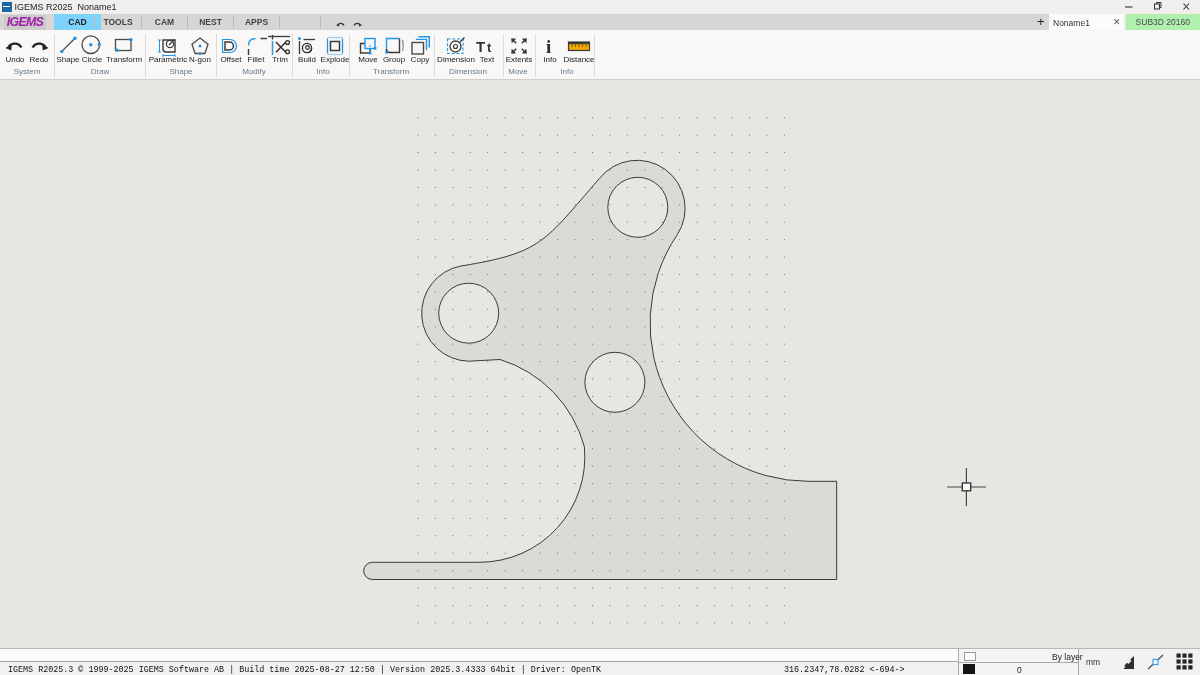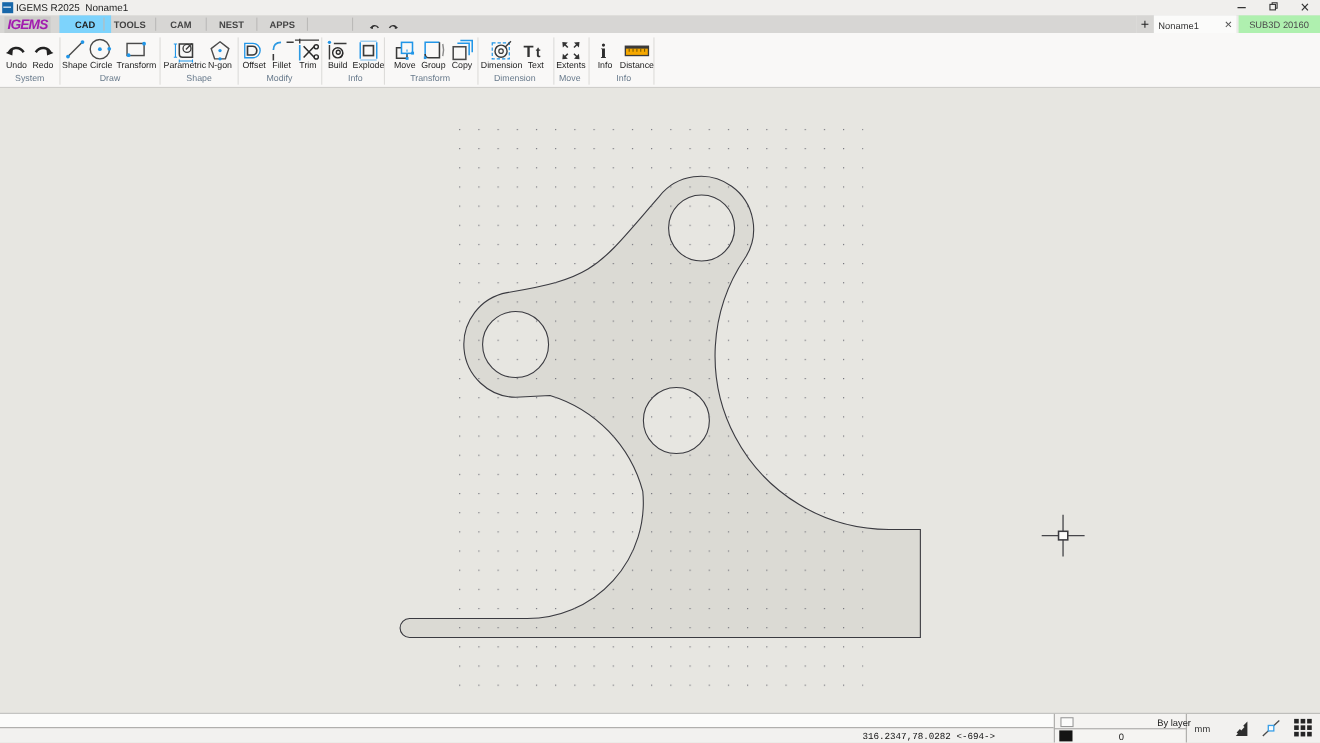--- a/index.html
+++ b/index.html
@@ -251,20 +251,21 @@
       <line x1="12" y1="9.2" x2="12" y2="12"></line>
         <line x1="15.5" y1="9.2" x2="15.5" y2="12"></line>
       <line x1="19" y1="9.2" x2="19" y2="12"></line>
     </g>
   </svg>
 </div>
 
 <div id="bottombar">
   <div class="abs" style="left:0;top:0;width:1200px;height:1px;background:#b9b8b5"></div>
   <div class="abs" style="left:0;top:1px;width:958px;height:12.5px;background:#fbfbfa;border-bottom:1px solid #a8a7a5"></div>
+  <div class="abs" style="left:8px;top:16.5px;font-family:'Liberation Mono',monospace;font-size:8.4px;color:#111;white-space:pre">IGEMS R2025.3 © 1999-2025 IGEMS Software AB | Build time 2025-08-27 12:50 | Version 2025.3.4333 64bit | Driver: OpenTK</div>
   <div class="abs" style="left:784px;top:16.5px;font-family:'Liberation Mono',monospace;font-size:8.4px;color:#111;white-space:pre">316.2347,78.0282 &lt;-694-&gt;</div>
 
   <div class="abs" style="left:958.4px;top:1px;width:120.5px;height:26px;background:#f5f4f2;border-left:1px solid #aaa9a7;border-right:1px solid #aaa9a7"></div>
   <div class="abs" style="left:958.4px;top:14px;width:120.5px;height:1px;background:#aaa9a7"></div>
   <div class="abs" style="left:963.8px;top:3.5px;width:12px;height:9.5px;background:#fcfcfb;border:1px solid #999"></div>
   <div class="abs" style="left:962.8px;top:16px;width:12px;height:9.5px;background:#141414"></div>
   <div class="abs" style="left:1052px;top:4px;font-size:8.5px;color:#222">By layer</div>
   <div class="abs" style="left:1017px;top:16.5px;font-size:8.5px;color:#222">0</div>
   <div class="abs" style="left:1086px;top:9px;font-size:8.5px;color:#333">mm</div>
   <svg class="abs" style="left:1114px;top:7px" width="22" height="15" viewBox="0 0 22 15">

